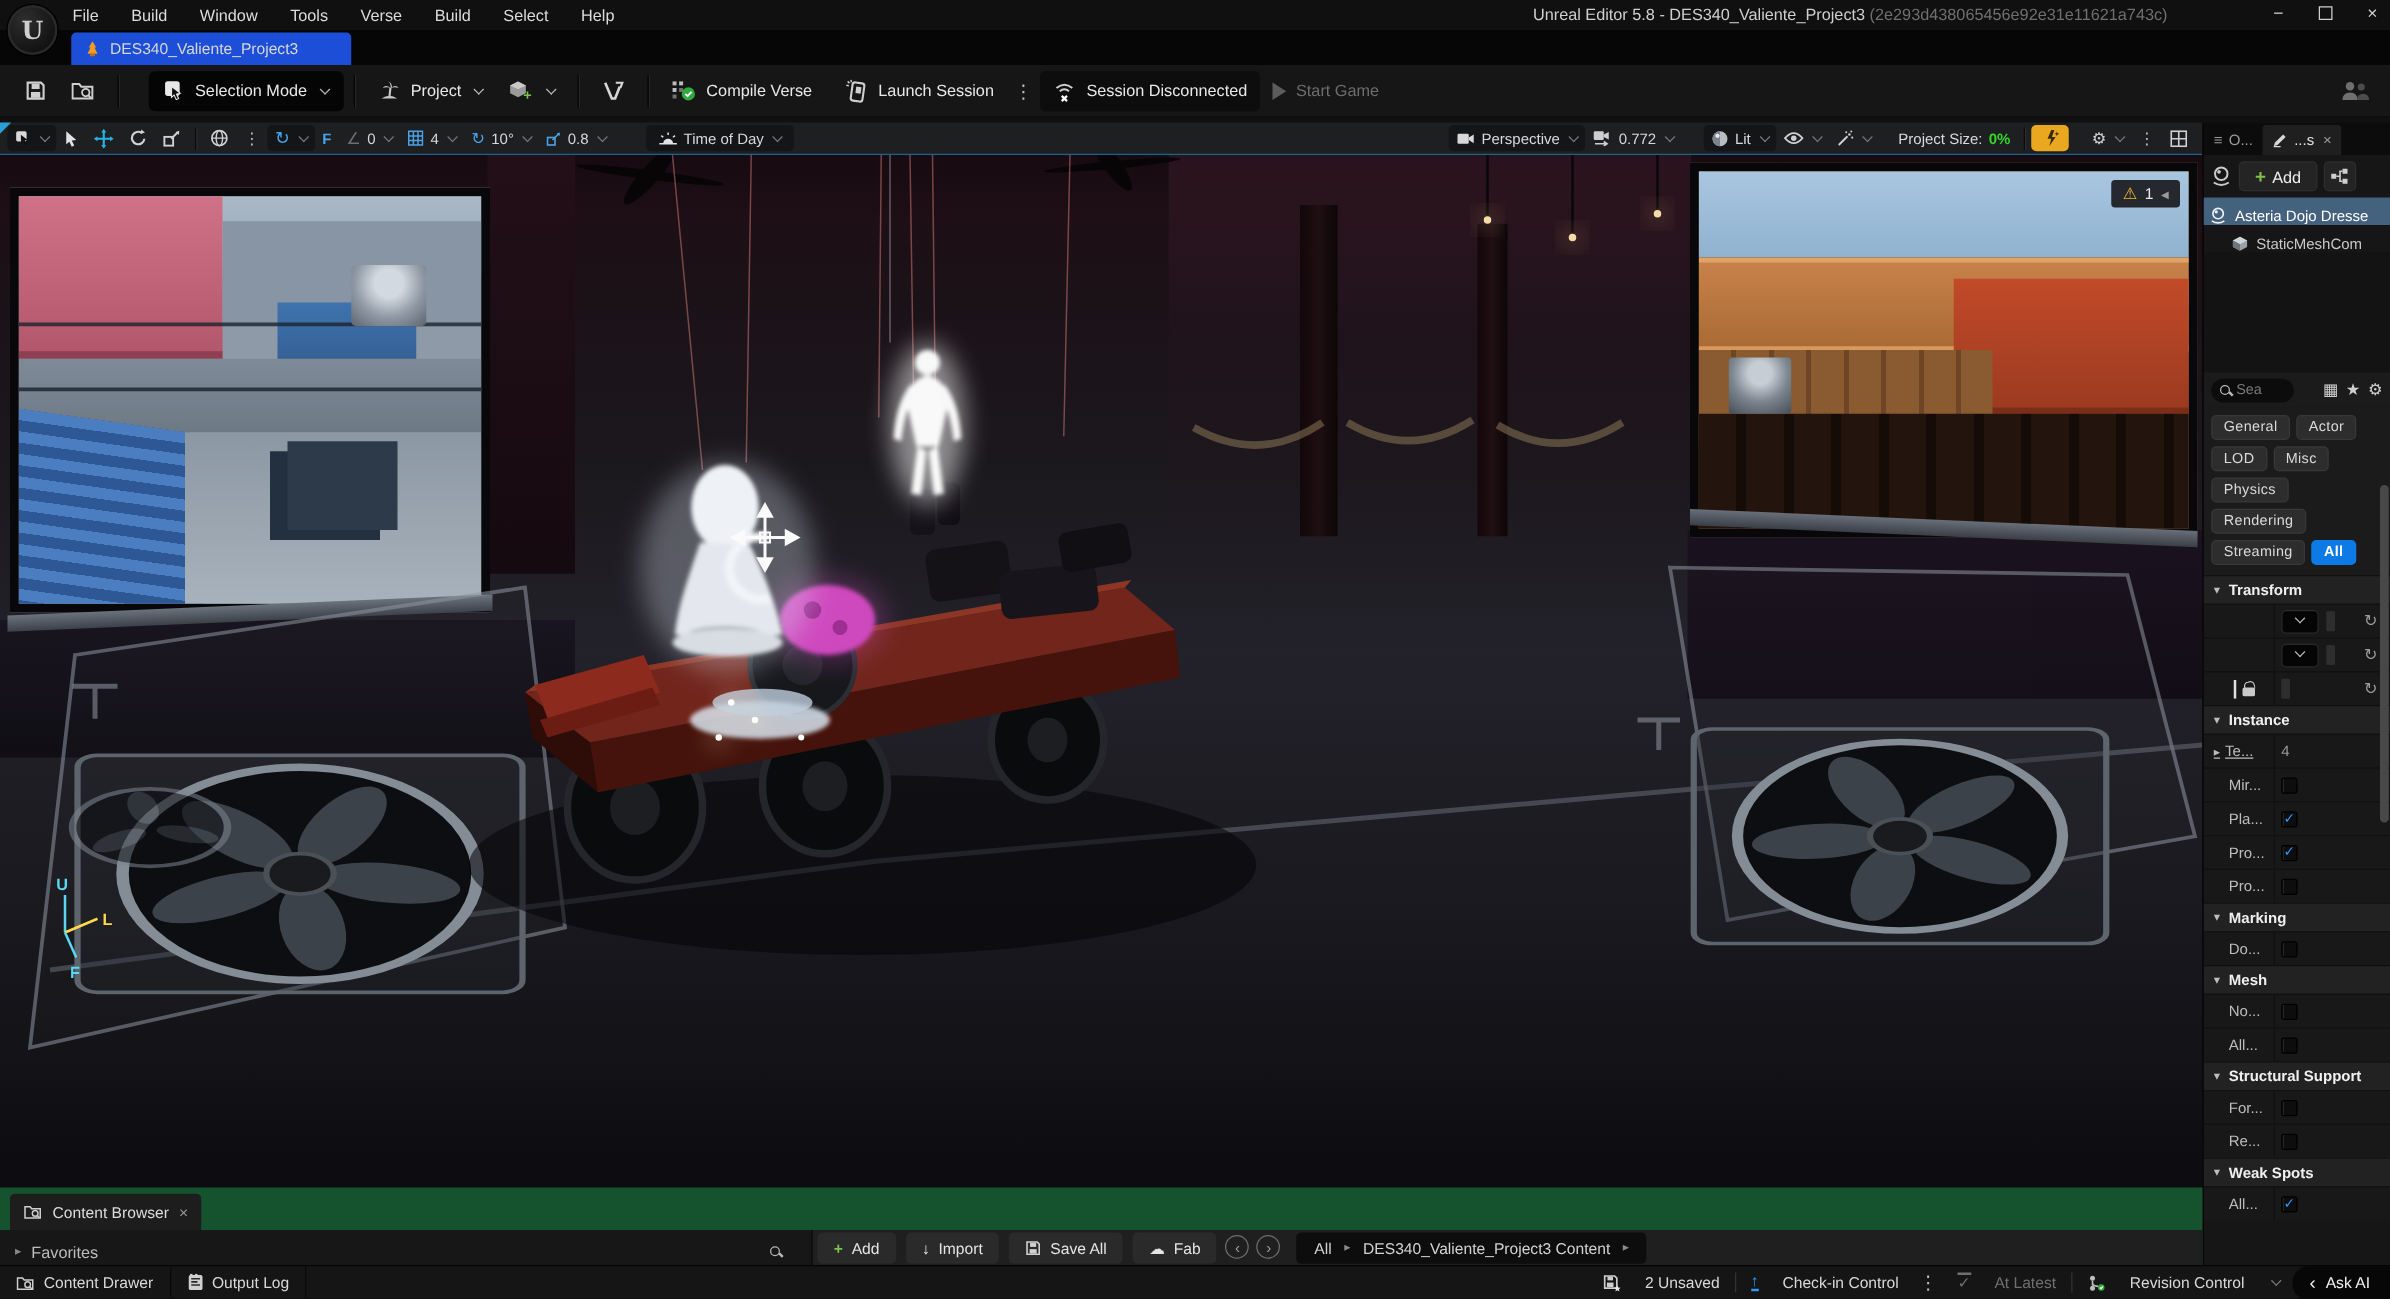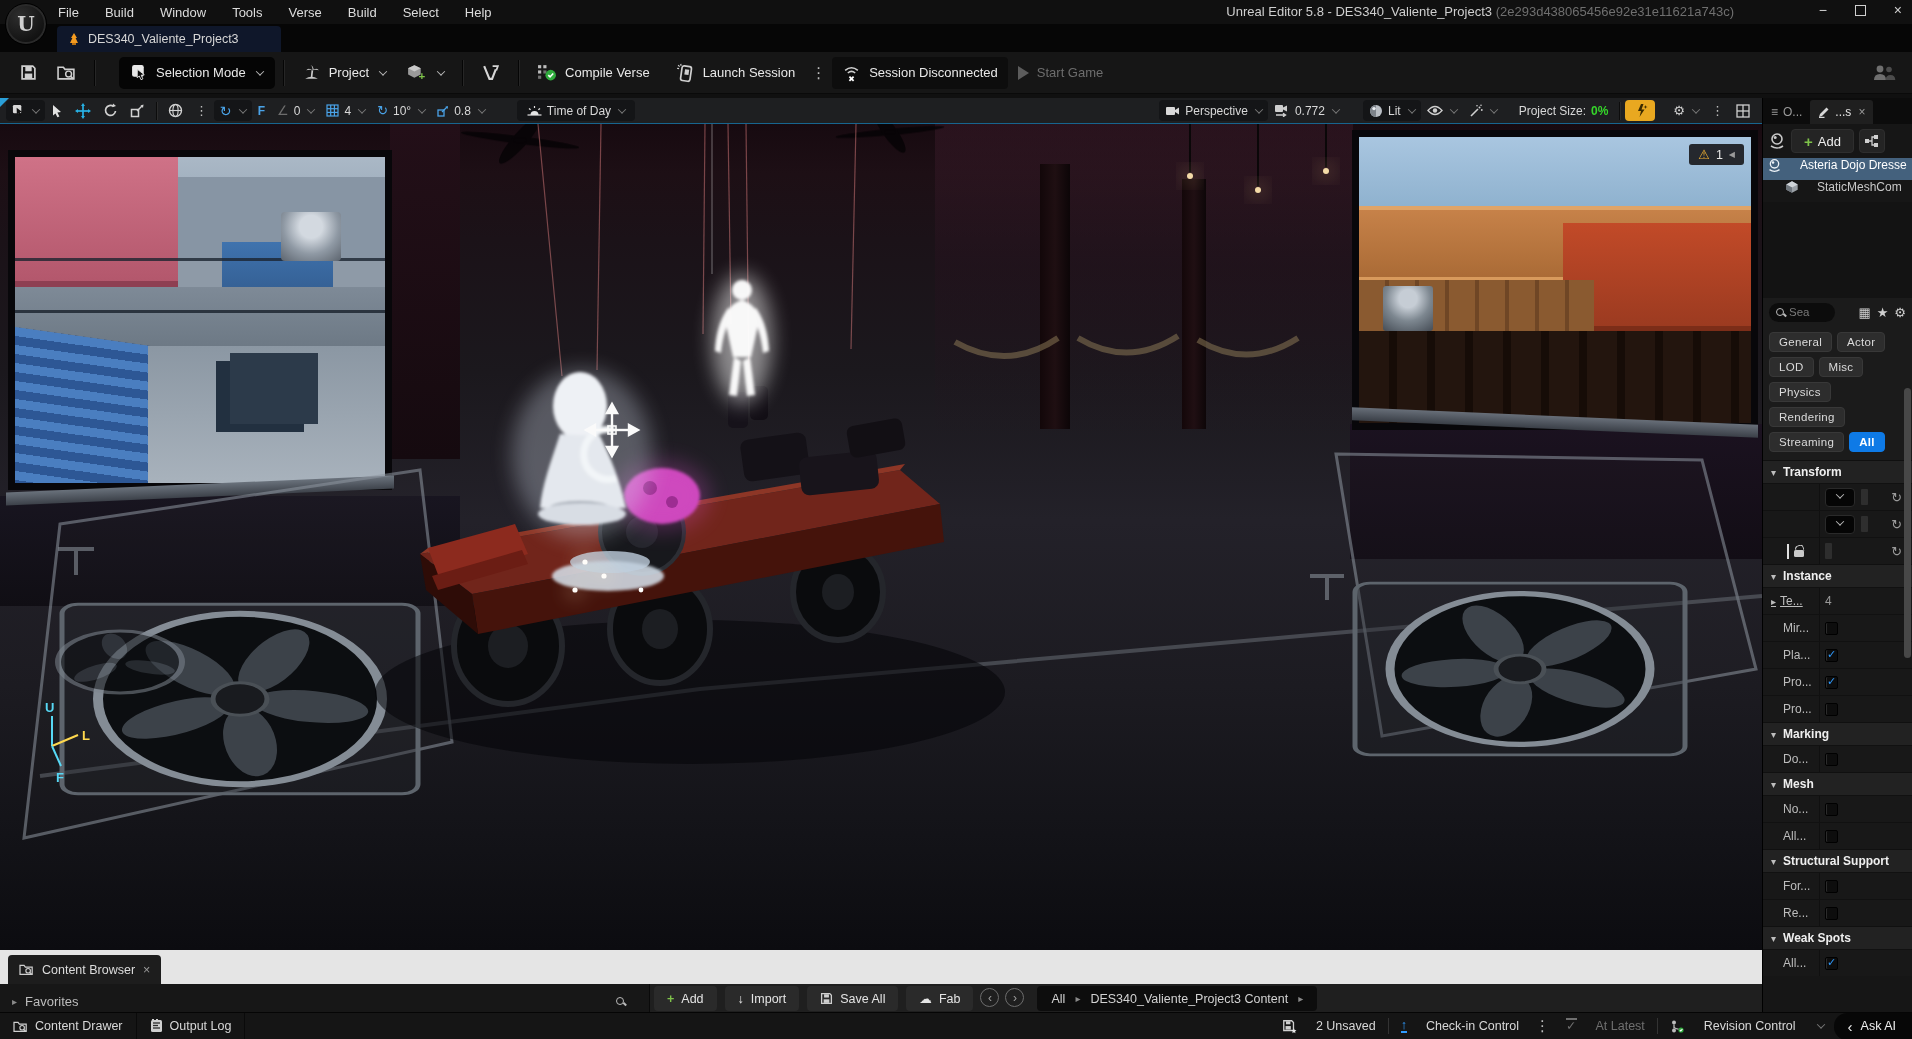--- a/index.html
+++ b/index.html
@@ -16,21 +16,21 @@
   .menus { display:flex; gap:26px; margin-left:58px; color:#dcdcdc; }
   .menus span { cursor:default; }
   .win-title { position:absolute; right:178px; top:4px; white-space:nowrap; color:#cfcfcf; font-size:13px; }
   .win-title .guid { color:#6f6f6f; }
   .win-controls { position:absolute; right:10px; top:2px; display:flex; gap:28px; align-items:center; color:#cfcfcf; }
   .btn-max { width:11px; height:11px; border:1.5px solid #cfcfcf; display:inline-block; }
   .btn-min, .btn-close { font-size:14px; }
 
   
   .tabrow { position:absolute; top:24px; left:0; right:0; height:28px; background:#060606; }
-  .asset-tab { position:absolute; left:57px; top:2px; height:26px; width:224px; background:#0f172a;
+  .asset-tab { position:absolute; left:57px; top:2px; height:26px; width:224px; background:#1d4ed8;
     border-radius:4px 4px 0 0; display:flex; align-items:center; gap:7px; padding:0 10px; color:#d6d6d6; font-size:12.5px; }
 
   
   .toolbar { position:absolute; top:52px; left:0; right:0; height:42px; background:#161616; display:flex; align-items:center; border-bottom:1px solid #0a0a0a; }
   .tbtn { display:flex; align-items:center; gap:8px; padding:0 10px; height:34px; color:#e8e8e8; border-radius:4px; white-space:nowrap; }
   .vr { width:1px; height:26px; background:#050505; box-shadow:1px 0 0 #262626; margin:0 8px; }
   .sel-mode { background:#050505; border-radius:5px; margin-left:16px; padding:0 12px; height:32px; }
   .dim { color:#6d6d6d; }
   .chv { display:inline-block; width:6px; height:6px; border-right:1.7px solid #b8b8b8; border-bottom:1.7px solid #b8b8b8; transform:rotate(45deg) translate(-1px,-1px); margin-left:3px; }
   .chv.dim2 { border-color:#777; }
@@ -96,21 +96,21 @@
   
   .rpanel { position:absolute; left:1762px; top:98px; width:150px; height:914px; background:#161616; border-left:1px solid #000; }
   .rtabs { display:flex; height:26px; background:#0c0c0c; align-items:flex-end; }
   .rtab { display:flex; align-items:center; gap:5px; height:24px; padding:0 8px; color:#9a9a9a; font-size:12px; }
   .rtab.active { background:#1f1f1f; color:#e2e2e2; border-radius:3px 3px 0 0; }
   .rtab .x { color:#9a9a9a; font-size:12px; margin-left:2px; }
   .r-toolbar { display:flex; align-items:center; gap:5px; height:34px; padding:0 5px; background:#161616; }
   .add-btn { display:flex; align-items:center; gap:5px; background:#242424; border:1px solid #2e2e2e; border-radius:4px; height:24px; padding:0 12px; color:#efefef; }
   .add-btn .plus { color:#7ec24a; font-size:15px; font-weight:bold; }
   .sq-btn { display:flex; align-items:center; justify-content:center; background:#242424; border:1px solid #2e2e2e; border-radius:4px; height:24px; width:26px; }
-  .orow { display:flex; align-items:flex-start; gap:18px; height:22px; padding:0 4px; font-size:12px; color:#d8d8d8; white-space:nowrap; overflow:hidden; }
+  .orow { display:flex; align-items:flex-end; gap:6px; height:22px; padding:0 4px; font-size:12px; color:#d8d8d8; white-space:nowrap; overflow:hidden; }
   .orow.sel { background:#44617d; color:#fff; }
   .orow.child { padding-left:22px; color:#c8c8c8; }
   .ofill { height:96px; background:#131313; }
   .search-row { display:flex; align-items:center; gap:6px; height:28px; padding:0 6px; background:#1b1b1b; }
   .search-pill { display:flex; align-items:center; gap:4px; background:#0c0c0c; border-radius:10px; height:19px; width:66px; padding:0 7px; }
   .search-pill input { background:transparent; border:none; outline:none; color:#cfcfcf; width:40px; font-size:11.5px; font-family:inherit; }
   .search-pill input::placeholder { color:#7a7a7a; }
   .mag { position:relative; width:9px; height:9px; flex:0 0 auto; }
   .mag::before { content:""; position:absolute; left:0; top:0; width:6px; height:6px; border:1.6px solid #b9b9b9; border-radius:50%; }
   .mag::after { content:""; position:absolute; left:6.5px; top:6.5px; width:3.5px; height:1.6px; background:#b9b9b9; transform:rotate(45deg); }
@@ -131,21 +131,21 @@
   .slim-bar { width:7px; height:16px; background:#2e2e2e; border-radius:1px; }
   .reset { margin-left:auto; margin-right:10px; color:#9a9a9a; font-size:13px; transform:scaleX(-1); }
   .tri-r { color:#bdbdbd; font-size:10px; margin-right:4px; }
   .rscroll { position:absolute; right:1px; top:290px; width:7px; height:270px; background:#484848; border-radius:4px; }
   .lockic { width:11px; height:12px; position:relative; }
   .lockic::before { content:""; position:absolute; left:1px; top:0; width:7px; height:6px; border:1.6px solid #c9c9c9; border-bottom:none; border-radius:4px 4px 0 0; transform:rotate(-14deg); }
   .lockic::after { content:""; position:absolute; left:0; top:5px; width:10px; height:7px; background:#c9c9c9; border-radius:1.5px; }
   .vline { width:2px; height:15px; background:#e0e0e0; margin-right:5px; }
 
   
-  .cb-strip { position:absolute; left:0; top:950px; width:1762px; height:62px; background:#e5e5e5; overflow:hidden; }
+  .cb-strip { position:absolute; left:0; top:950px; width:1762px; height:62px; background:#14532d; overflow:hidden; }
   .cb-tabrow { height:34px; display:flex; align-items:flex-end; }
   .cb-tab { display:flex; align-items:center; gap:8px; height:29px; background:#1d1d1d; border-radius:4px 4px 0 0; margin-left:8px; padding:0 11px; color:#dcdcdc; font-size:12.5px; }
   .cb-toolbar { height:28px; background:#1f1f1f; display:flex; align-items:flex-start; }
   .cb-left { width:650px; height:34px; background:#171717; display:flex; align-items:center; padding:0 12px; gap:8px; color:#bdbdbd; border-right:1px solid #0a0a0a; }
   .cb-left .mag { margin-left:auto; margin-right:12px; }
   .cb-btn { display:flex; align-items:center; gap:7px; background:#2a2a2a; border-radius:4px; height:25px; padding:0 13px; margin:2px 4px 0 4px; color:#e4e4e4; font-size:12.5px; }
   .cb-btn .plus { color:#7ec24a; font-weight:bold; }
   .circ { width:19px; height:19px; border-radius:50%; border:1.5px solid #6d6d6d; color:#9d9d9d; display:flex; align-items:center; justify-content:center; font-size:12px; margin:4px 3px 0 3px; }
   .crumb { display:flex; align-items:center; gap:10px; background:#0d0d0d; border-radius:4px; height:25px; margin:2px 4px 0 10px; padding:0 14px; color:#d2d2d2; font-size:12.5px; white-space:nowrap; }
   .crumb .tri { color:#8a8a8a; font-size:10px; }

